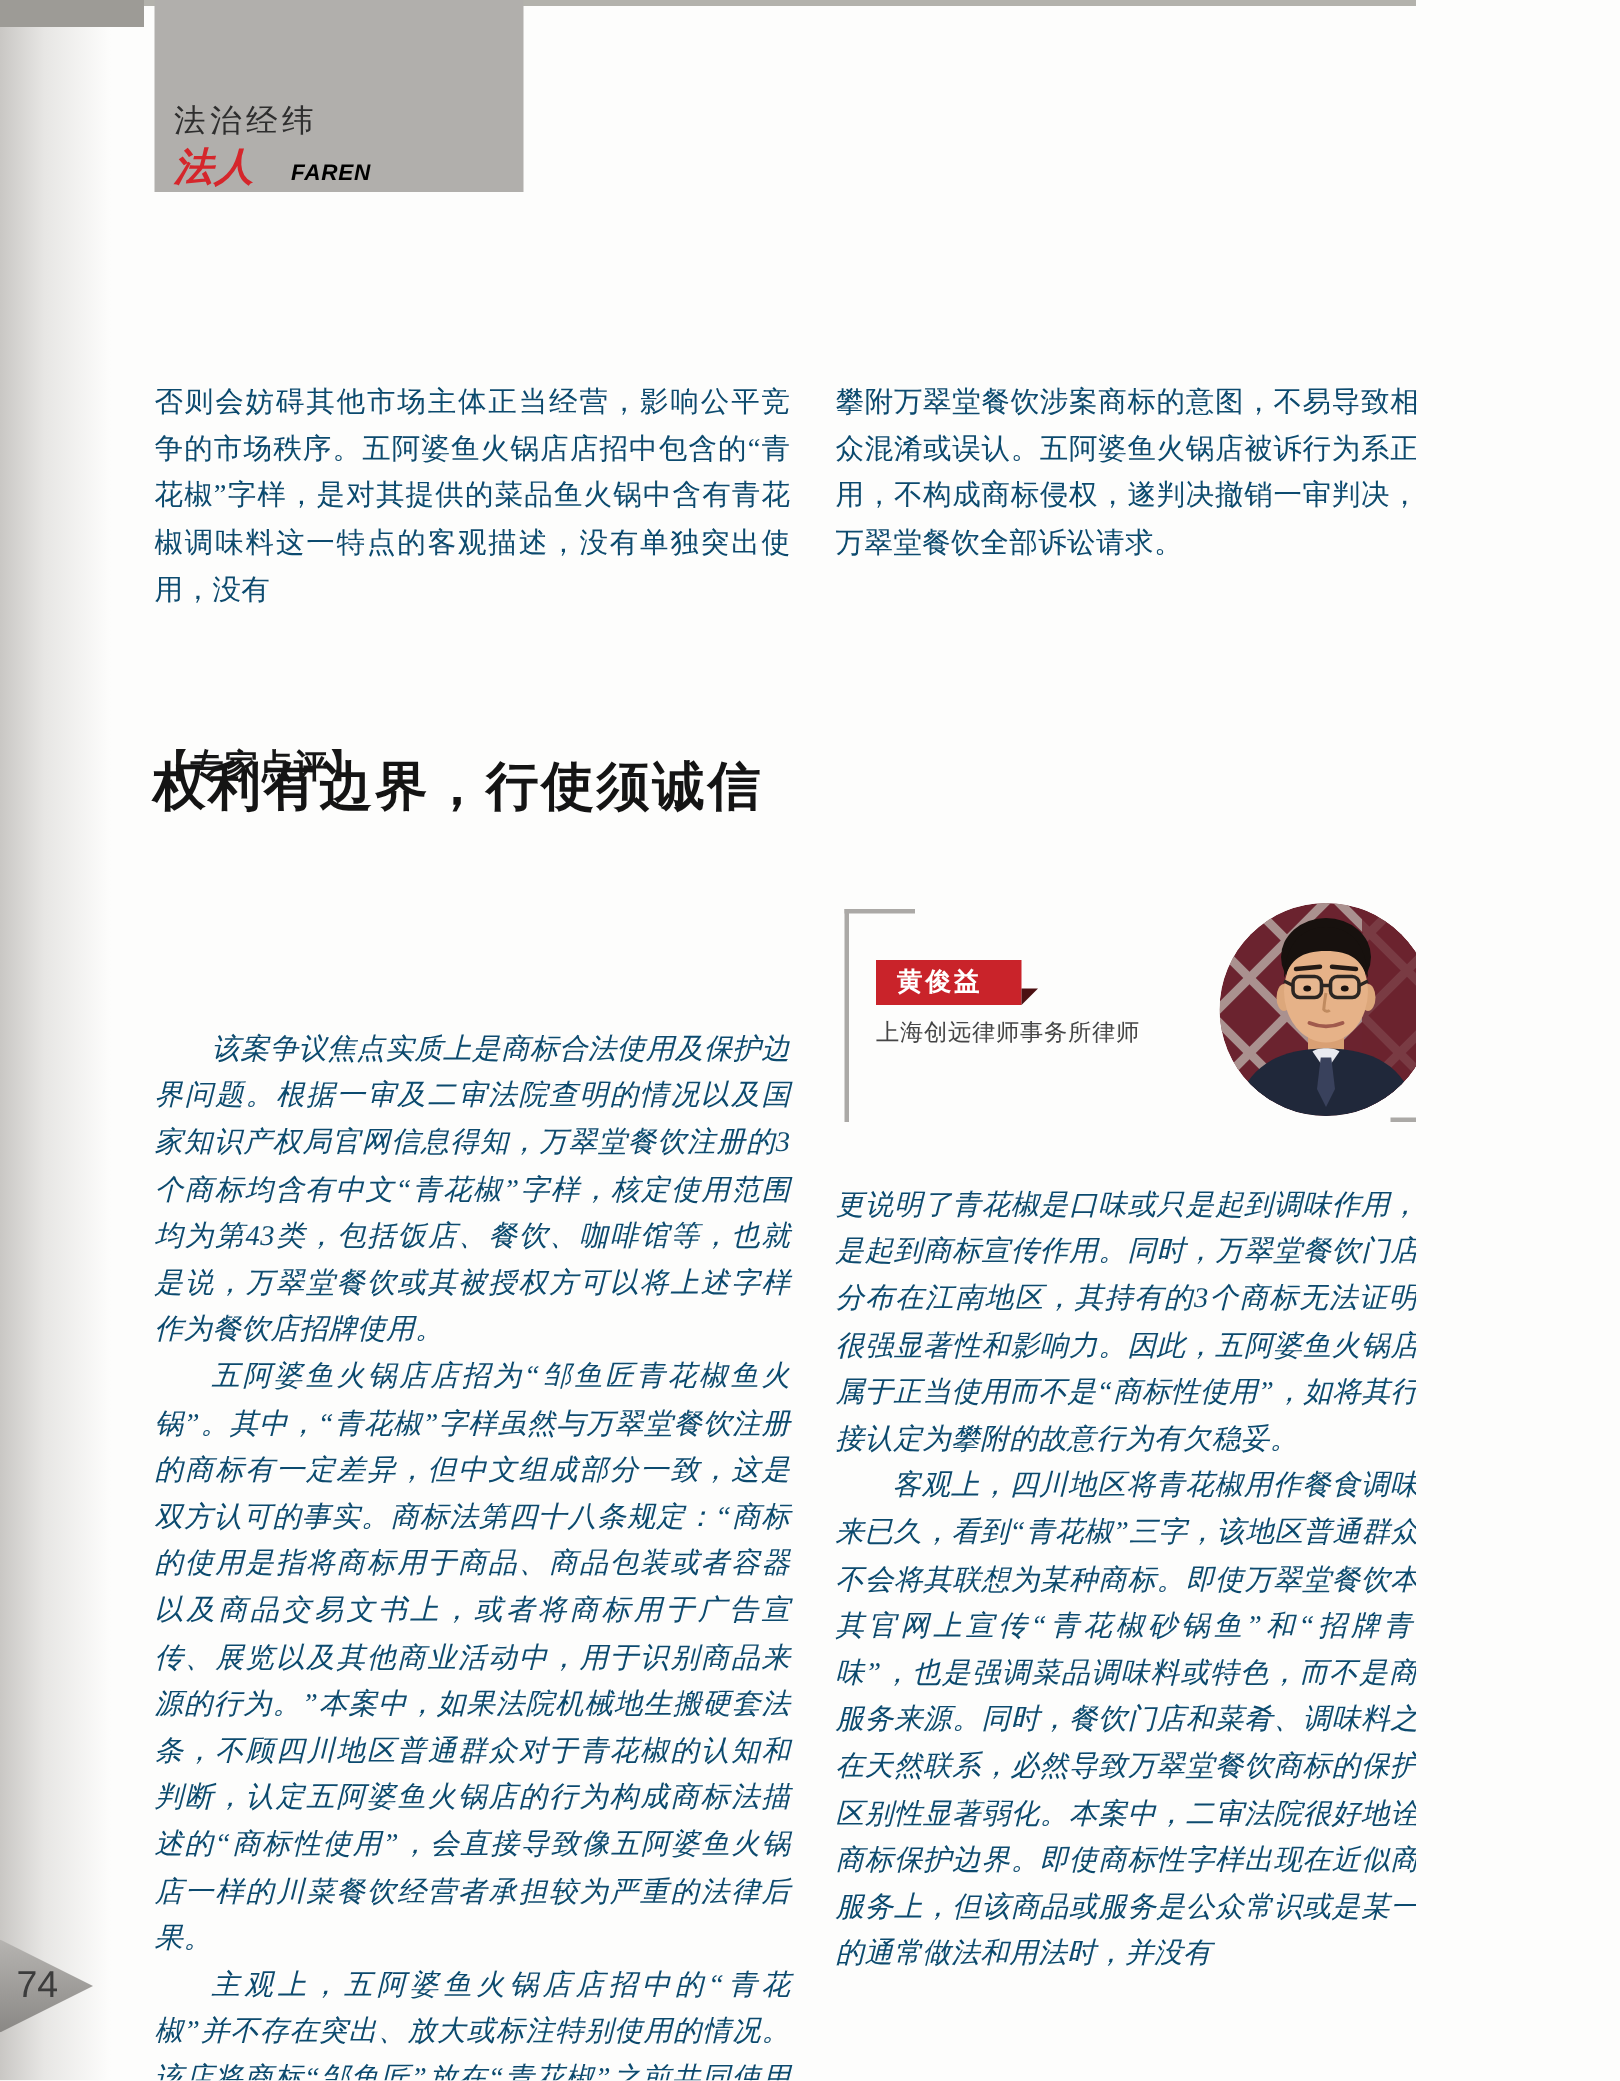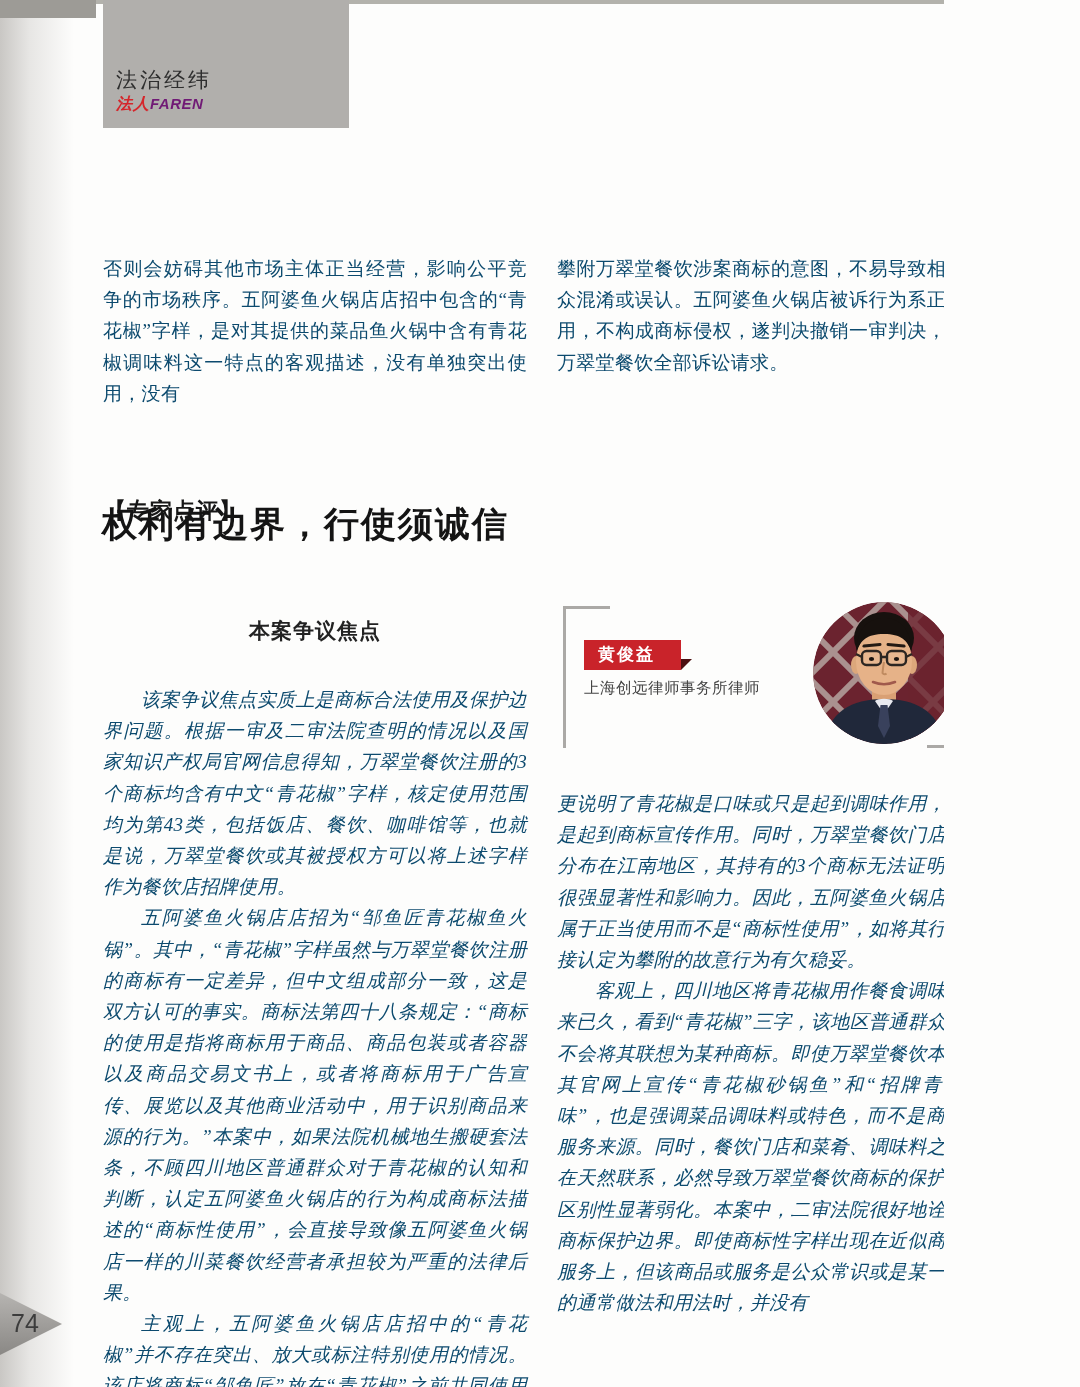--- a/index.html
+++ b/index.html
@@ -9,22 +9,22 @@
   
   .edge-top{position:absolute;left:0;top:0;width:1080px;height:4px;background:#a6a49e;opacity:.85;}
   .edge-left{position:absolute;left:0;top:0;width:74px;height:1387px;
     background:linear-gradient(to right,#c9c7c4 0%,#e7e6e4 40%,rgba(253,253,252,0) 100%);}
   .corner-dark{position:absolute;left:0;top:0;width:96px;height:18px;background:#9d9b96;}
 
   
   .masthead{position:absolute;left:103px;top:0;width:246px;height:128px;background:#b1afac;}
   .masthead-section{position:absolute;left:13px;top:66px;font-size:21px;color:#2e2e2e;letter-spacing:3px;font-weight:500;}
   .masthead-logo{position:absolute;left:13px;top:94px;white-space:nowrap;}
-  .logo-cn{font-style:italic;font-weight:900;font-size:16px;color:#d5262b;letter-spacing:1px;}
-  .logo-en{font-style:italic;font-weight:800;font-size:15px;color:#701a75;letter-spacing:.5px;}
+  .logo-cn{font-style:italic;font-weight:900;font-size:26px;color:#d5262b;letter-spacing:1px;}
+  .logo-en{font-style:italic;font-weight:800;font-size:15px;color:#000000;letter-spacing:.5px;margin-left:24px;}
 
   
   .coltext{position:absolute;font-family:"Liberation Serif","DejaVu Serif",serif;
     font-size:19px;line-height:31.2px;color:#0c4a6e;text-align:justify;word-break:break-all;letter-spacing:.3px;}
   .coltext p{margin:0;}
   .coltext p.indent{text-indent:2em;}
   .kai{font-style:italic;}
 
   .intro-left{left:103px;top:253px;width:424px;}
   .intro-right{left:557px;top:253px;width:428px;}
@@ -75,21 +75,20 @@
 
   <div class="coltext intro-left">
     <p>否则会妨碍其他市场主体正当经营，影响公平竞争的市场秩序。五阿婆鱼火锅店店招中包含的“青花椒”字样，是对其提供的菜品鱼火锅中含有青花椒调味料这一特点的客观描述，没有单独突出使用，没有</p>
   </div>
   <div class="coltext intro-right">
     <p>攀附万翠堂餐饮涉案商标的意图，不易导致相关公众混淆或误认。五阿婆鱼火锅店被诉行为系正当使用，不构成商标侵权，遂判决撤销一审判决，驳回万翠堂餐饮全部诉讼请求。</p>
   </div>
 
   <div class="kicker">【专家点评】</div>
   <div class="exp-title">权利有边界，行使须诚信</div>
-  <div class="subheading">本案争议焦点</div>
 
   <div class="coltext body-left kai">
     <p class="indent">该案争议焦点实质上是商标合法使用及保护边界问题。根据一审及二审法院查明的情况以及国家知识产权局官网信息得知，万翠堂餐饮注册的3个商标均含有中文“青花椒”字样，核定使用范围均为第43类，包括饭店、餐饮、咖啡馆等，也就是说，万翠堂餐饮或其被授权方可以将上述字样作为餐饮店招牌使用。</p>
     <p class="indent">五阿婆鱼火锅店店招为“邹鱼匠青花椒鱼火锅”。其中，“青花椒”字样虽然与万翠堂餐饮注册的商标有一定差异，但中文组成部分一致，这是双方认可的事实。商标法第四十八条规定：“商标的使用是指将商标用于商品、商品包装或者容器以及商品交易文书上，或者将商标用于广告宣传、展览以及其他商业活动中，用于识别商品来源的行为。”本案中，如果法院机械地生搬硬套法条，不顾四川地区普通群众对于青花椒的认知和判断，认定五阿婆鱼火锅店的行为构成商标法描述的“商标性使用”，会直接导致像五阿婆鱼火锅店一样的川菜餐饮经营者承担较为严重的法律后果。</p>
     <p class="indent">主观上，五阿婆鱼火锅店店招中的“青花椒”并不存在突出、放大或标注特别使用的情况。该店将商标“邹鱼匠”放在“青花椒”之前共同使用在店招中，</p>
   </div>
 
   <div class="author-box">
     <div class="bracket bracket-tl"></div>
     <div class="bracket bracket-br"></div>

